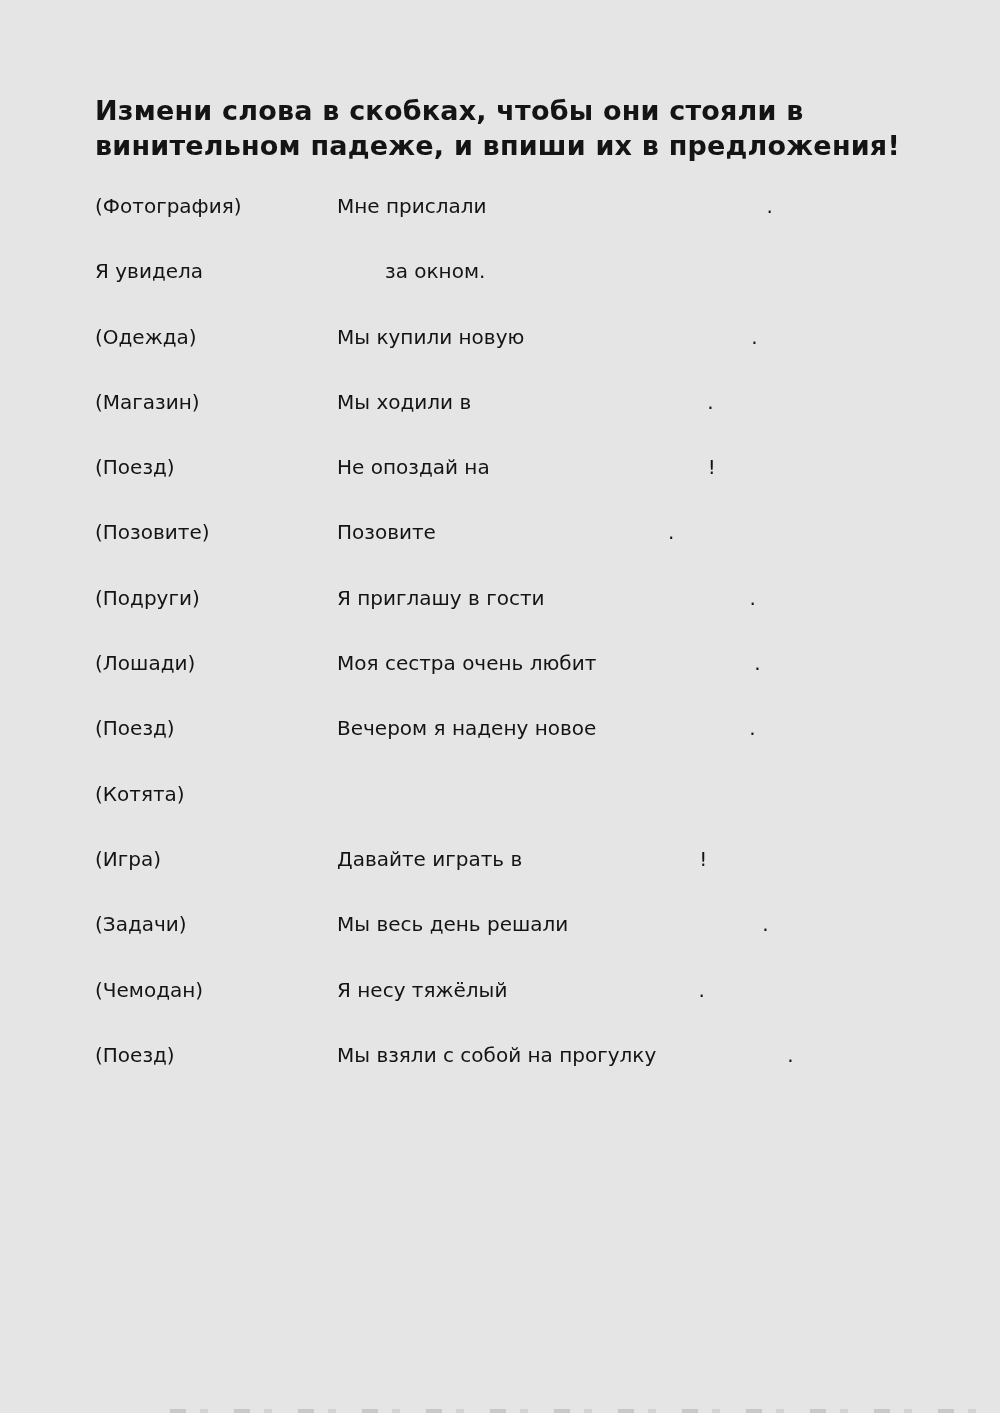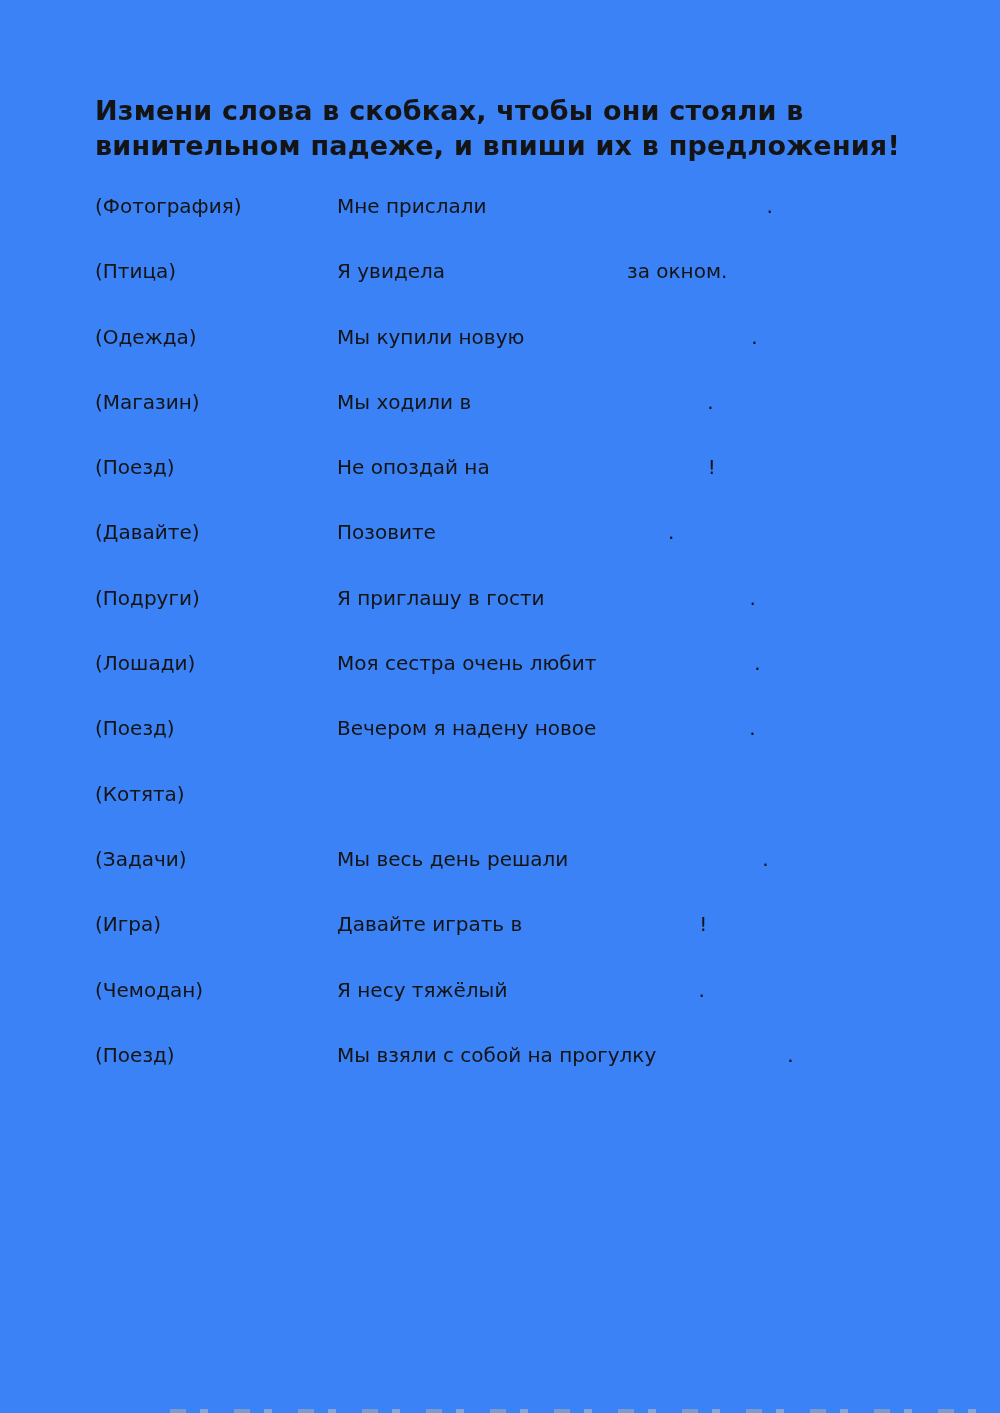--- a/index.html
+++ b/index.html
@@ -66,37 +66,36 @@
       transparent 16px, transparent 30px,
       #c2c2c2 30px, #c2c2c2 38px,
       transparent 38px, transparent 64px
     );
     opacity: 0.55;
   }
 </style>
 </head>
 <body>
 
-<div class="page" style="background: #3b82f6; color: rgb(20, 20, 20);">
+<div class="page" style="background: #e5e5e5; color: rgb(20, 20, 20);">
 
   <div class="title">
     <div>Измени слова в скобках, чтобы они стояли в</div>
     <div>винительном падеже, и впиши их в предложения!</div>
   </div>
 
   <div class="rows" id="rows">
   <div class="row">
     <div class="word-col">(Фотография)</div>
     <div class="sentence-col">
       <span class="before">Мне прислали</span><span class="blank" style="width: 280px;"></span><span class="after">.</span>
     </div>
   </div>
 
   <div class="row">
-    <div class="word-col">(Птица)</div>
     <div class="sentence-col">
       <span class="before">Я увидела</span><span class="blank" style="width: 182px;"></span><span class="after">за окном.</span>
     </div>
   </div>
 
   <div class="row">
     <div class="word-col">(Одежда)</div>
     <div class="sentence-col">
       <span class="before">Мы купили новую</span><span class="blank" style="width: 227px;"></span><span class="after">.</span>
     </div>
@@ -110,21 +109,21 @@
   </div>
 
   <div class="row">
     <div class="word-col">(Поезд)</div>
     <div class="sentence-col">
       <span class="before">Не опоздай на</span><span class="blank" style="width: 218px;"></span><span class="after">!</span>
     </div>
   </div>
 
   <div class="row">
-    <div class="word-col">(Давайте)</div>
+    <div class="word-col">(Позовите)</div>
     <div class="sentence-col">
       <span class="before">Позовите</span><span class="blank" style="width: 232px;"></span><span class="after">.</span>
     </div>
   </div>
 
 
   <div class="row">
     <div class="word-col">(Подруги)</div>
     <div class="sentence-col">
       <span class="before">Я приглашу в гости</span><span class="blank" style="width: 205px;"></span><span class="after">.</span>
@@ -143,30 +142,30 @@
     <div class="sentence-col">
       <span class="before">Вечером я надену новое</span><span class="blank" style="width: 153px;"></span><span class="after">.</span>
     </div>
   </div>
 
   <div class="row">
     <div class="word-col">(Котята)</div>
   </div>
 
   <div class="row">
-    <div class="word-col">(Задачи)</div>
+    <div class="word-col">(Игра)</div>
     <div class="sentence-col">
-      <span class="before">Мы весь день решали</span><span class="blank" style="width: 194px;"></span><span class="after">.</span>
+      <span class="before">Давайте играть в</span><span class="blank" style="width: 177px;"></span><span class="after">!</span>
     </div>
   </div>
 
   <div class="row">
-    <div class="word-col">(Игра)</div>
+    <div class="word-col">(Задачи)</div>
     <div class="sentence-col">
-      <span class="before">Давайте играть в</span><span class="blank" style="width: 177px;"></span><span class="after">!</span>
+      <span class="before">Мы весь день решали</span><span class="blank" style="width: 194px;"></span><span class="after">.</span>
     </div>
   </div>
 
   <div class="row">
     <div class="word-col">(Чемодан)</div>
     <div class="sentence-col">
       <span class="before">Я несу тяжёлый</span><span class="blank" style="width: 191px;"></span><span class="after">.</span>
     </div>
   </div>
 

